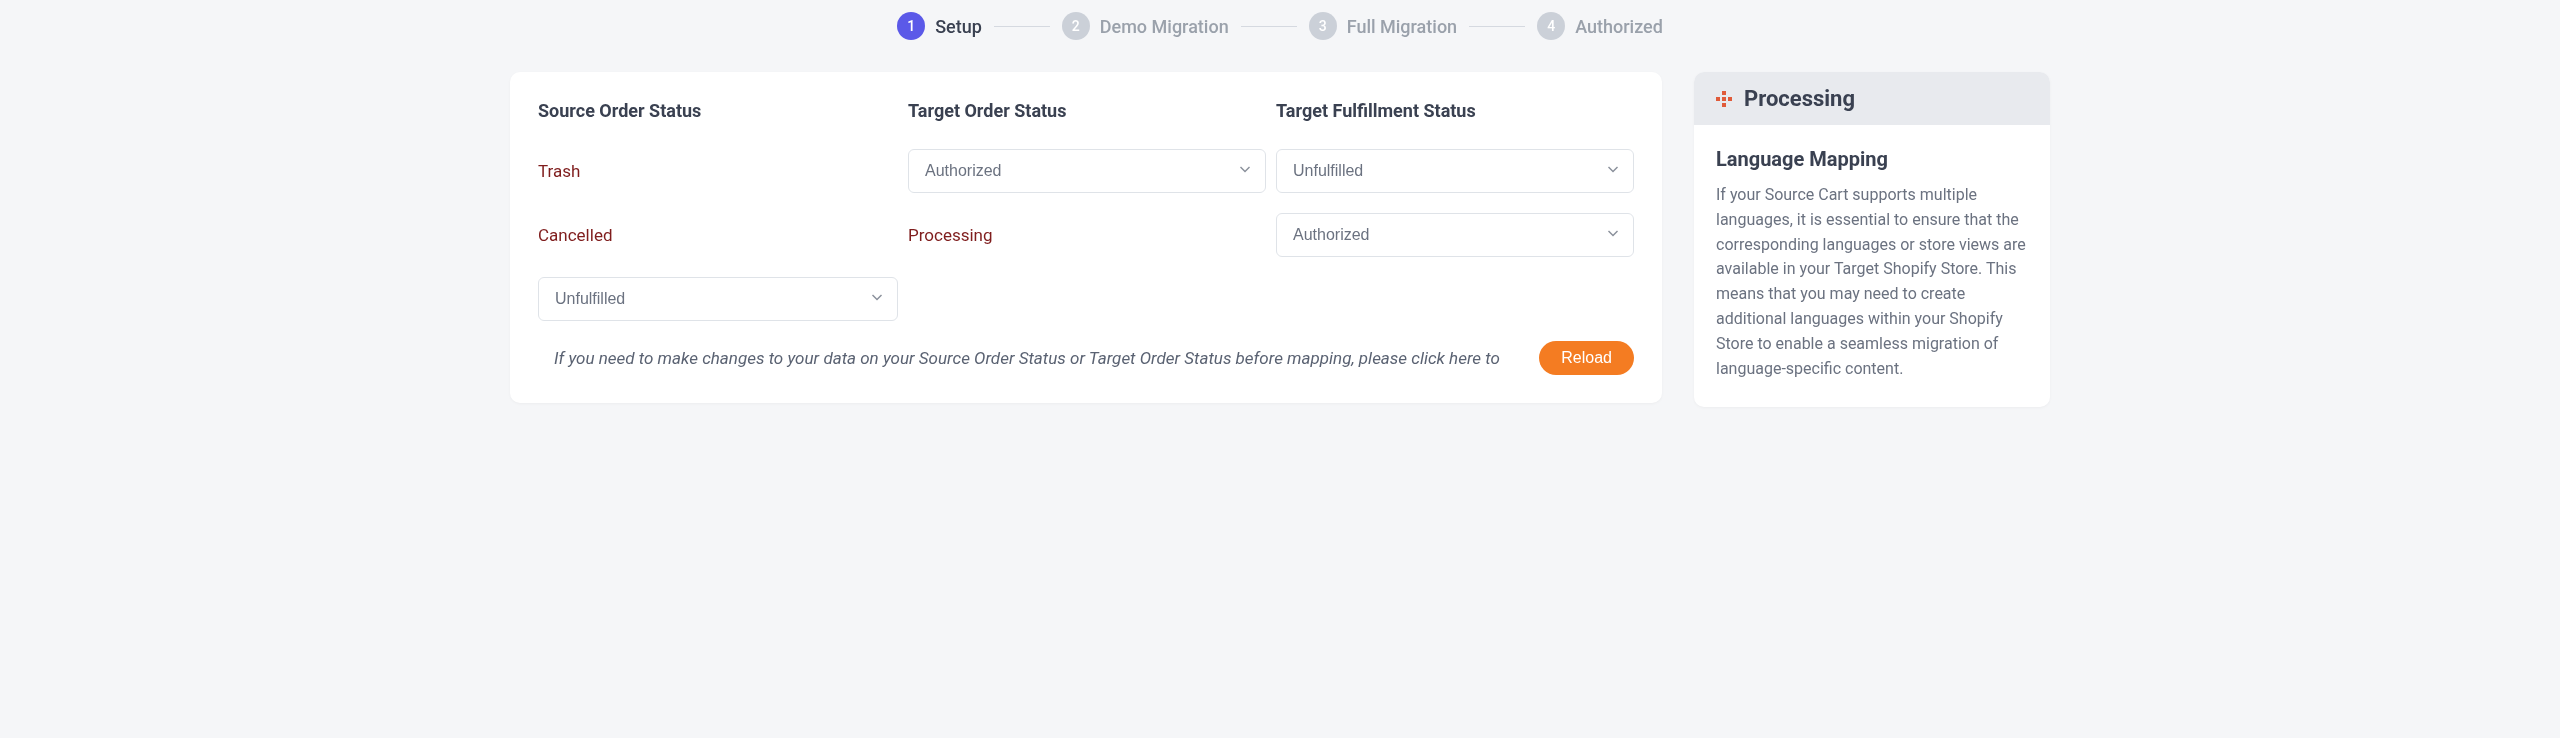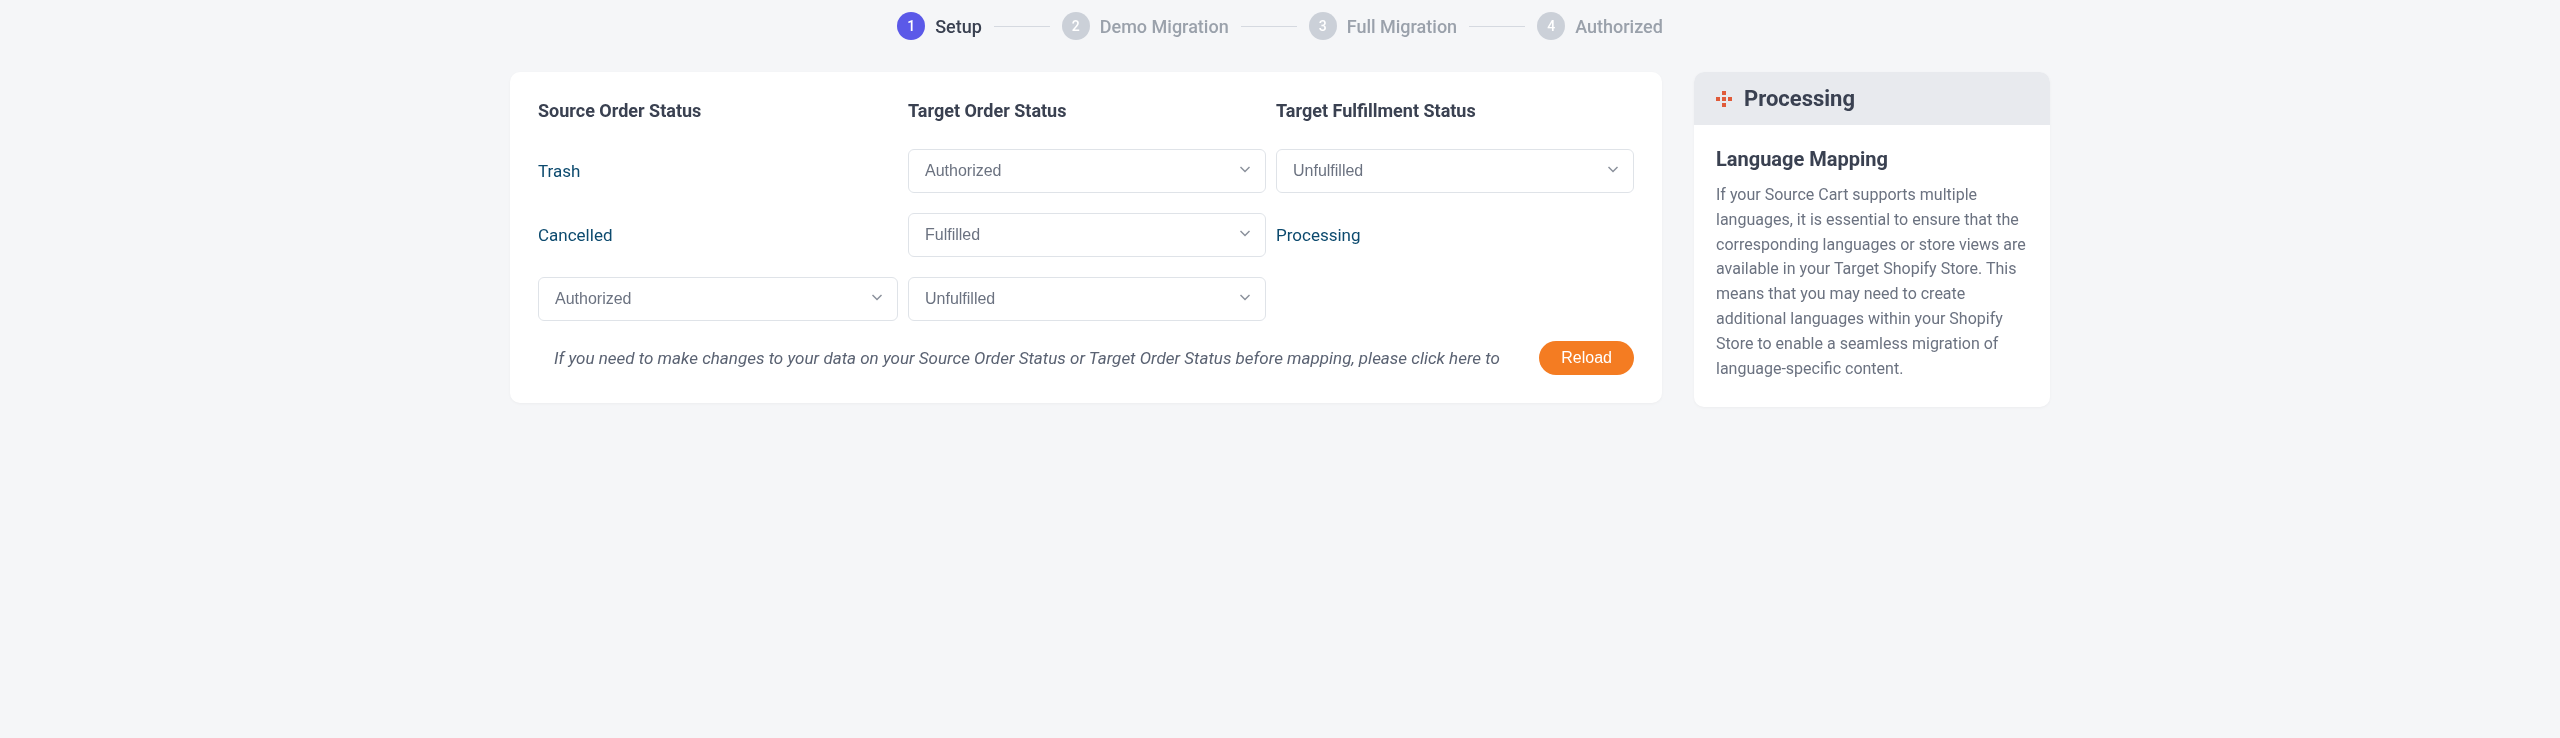--- a/index.html
+++ b/index.html
@@ -90,21 +90,21 @@
     align-items: center;
   }
   .col-header {
     font-size: 18px;
     font-weight: 700;
     color: #3a4151;
     padding-bottom: 8px;
   }
   .source-label {
     font-size: 17px;
-    color: #0c4a6e;
+    color: #7f1d1d;
   }
   .select-wrap {
     position: relative;
   }
   .select-box {
     width: 100%;
     height: 44px;
     border: 1px solid #dfe3e8;
     border-radius: 6px;
     background: #fff;
@@ -241,30 +241,20 @@
               <span>Unfulfilled</span>
               <span class="select-caret">
                 <svg viewBox="0 0 12 12">
                     <path d="M1 3.5 L6 8.5 L11 3.5 L10 2.5 L6 6.5 L2 2.5 Z"></path>
                   </svg>
               </span>
             </button>
           </div>
 
           <div class="source-label">Cancelled</div>
-          <div class="select-wrap">
-            <button class="select-box">
-              <span>Fulfilled</span>
-              <span class="select-caret">
-                <svg viewBox="0 0 12 12">
-                    <path d="M1 3.5 L6 8.5 L11 3.5 L10 2.5 L6 6.5 L2 2.5 Z"></path>
-                  </svg>
-              </span>
-            </button>
-          </div>
 
           <div class="source-label">Processing</div>
           <div class="select-wrap">
             <button class="select-box">
               <span>Authorized</span>
               <span class="select-caret">
                 <svg viewBox="0 0 12 12">
                     <path d="M1 3.5 L6 8.5 L11 3.5 L10 2.5 L6 6.5 L2 2.5 Z"></path>
                   </svg>
               </span>

